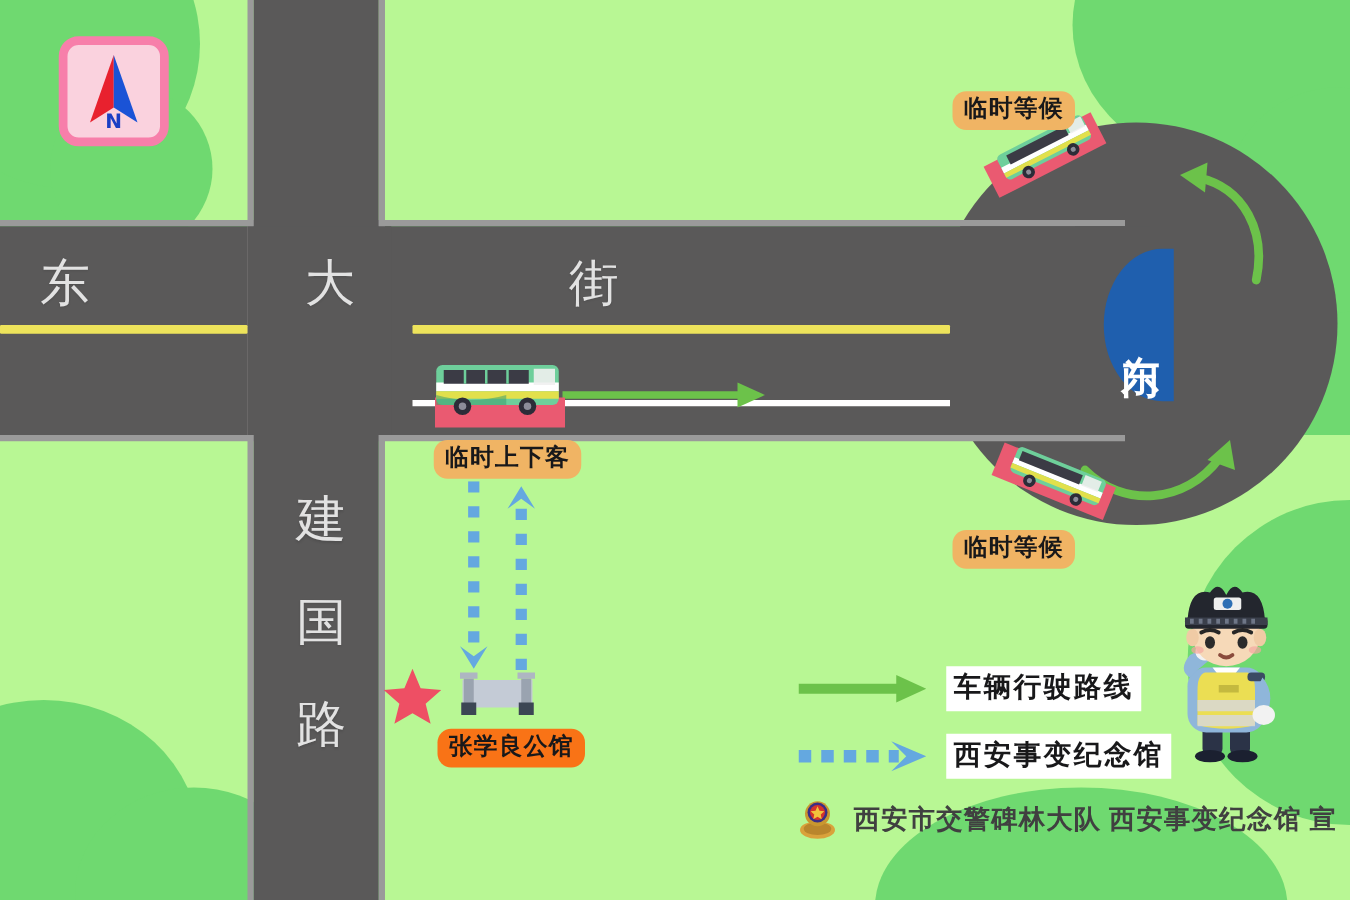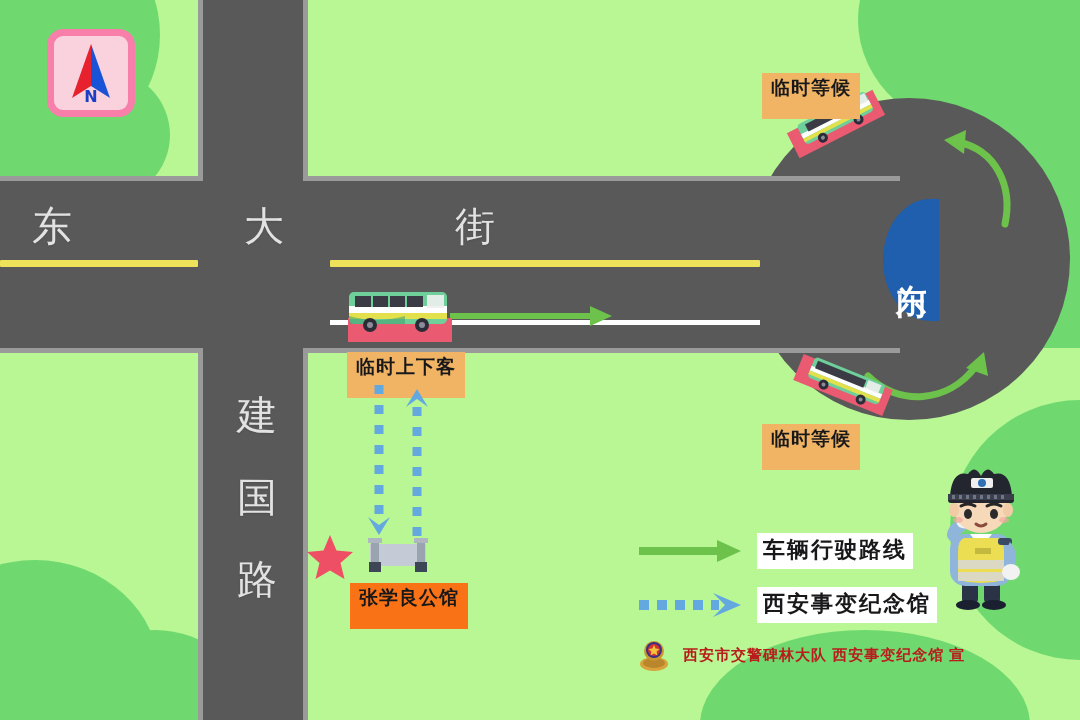--- a/index.html
+++ b/index.html
@@ -27,22 +27,22 @@
   #gate-marker{position:absolute;background:#1F5FAE;
        border-top-left-radius:100px 130px;border-bottom-left-radius:100px 130px;
        border-top-right-radius:0;border-bottom-right-radius:0;
        display:flex;align-items:center;justify-content:center;}
   #gate-marker span{color:#fff;font-size:31px;font-weight:bold;line-height:1.02;
        writing-mode:vertical-rl;letter-spacing:1px;
        font-family:"DejaVu Sans","Liberation Sans",sans-serif;}
 
   
   .tag{position:absolute;font-size:19px;font-weight:bold;color:#18181A;
-       padding:4px 9px 21px;white-space:nowrap;letter-spacing:1px;
-       font-family:"DejaVu Sans","Liberation Sans",sans-serif;line-height:1.1;}
+       padding:4px 9px 6px;white-space:nowrap;letter-spacing:1px;
+       font-family:"DejaVu Sans","Liberation Sans",sans-serif;line-height:1.1;border-radius:11px;}
   .tag-orange{background:#F0B464;}
   .tag-pink{background:#f97316;}
 
   
   .buswrap{position:absolute;}
   .parkpad{position:absolute;background:#EA5A71;}
 
   
   #compass{position:absolute;left:47px;top:29px;width:88px;height:88px;
       background:#FAD2DE;border:7px solid #F77FAA;border-radius:16px;
@@ -53,22 +53,22 @@
 
   
   #legend{position:absolute;left:637px;top:531px;}
   .legend-row{display:flex;align-items:center;height:40px;margin-bottom:14px;}
   .legend-text{margin-left:14px;background:#fff;color:#18181A;font-weight:bold;
       font-size:22px;padding:2px 6px 4px;letter-spacing:2px;
       font-family:Liberation Serif, serif;white-space:nowrap;}
 
   
   #footer{position:absolute;left:637px;top:638px;display:flex;align-items:center;}
-  #footer .ftext{margin-left:12px;font-size:15px;font-weight:bold;color:#b91c1c;
-      letter-spacing:1px;font-family:Liberation Sans, sans-serif;
+  #footer .ftext{margin-left:12px;font-size:21px;font-weight:bold;color:#404040;
+      letter-spacing:1px;font-family:Liberation Serif, serif;
       white-space:nowrap;}
 
   
   #mascot{position:absolute;left:928px;top:462px;width:106px;height:148px;}
 </style>
 </head>
 <body>
 
 <div id="stage">
 

